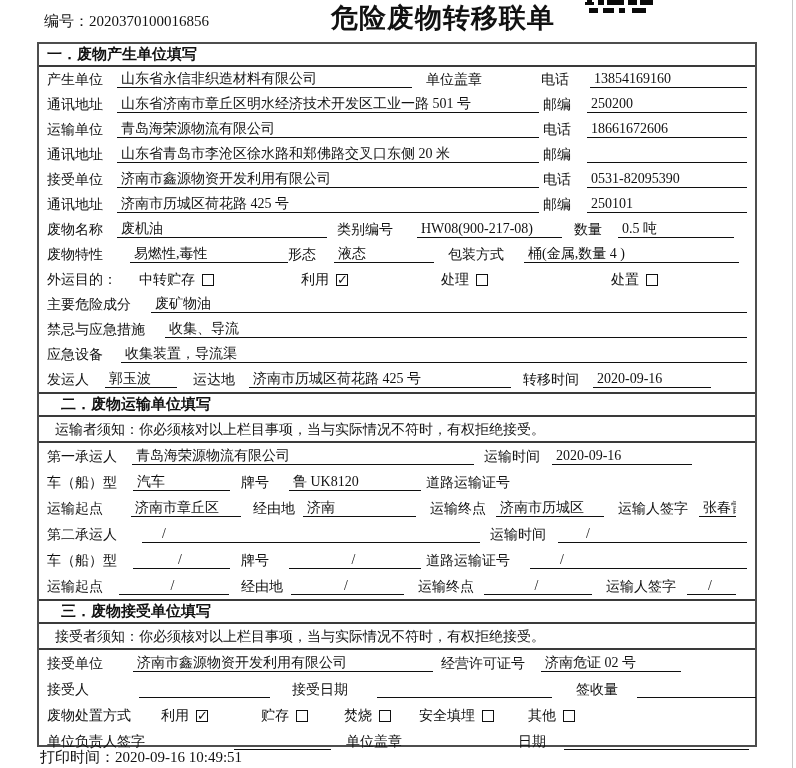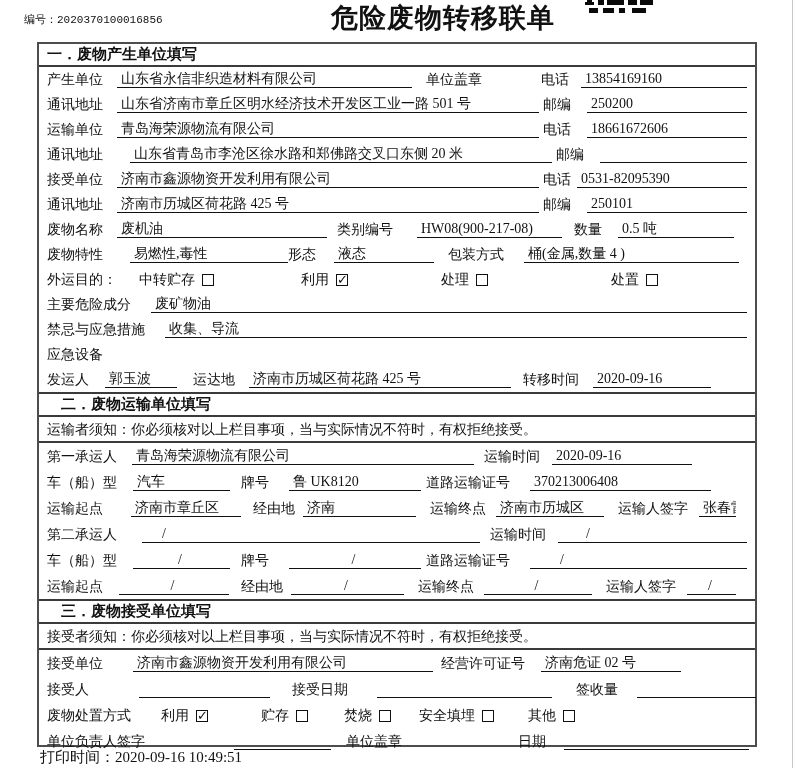--- a/index.html
+++ b/index.html
@@ -2,34 +2,34 @@
 <html><head>
 <meta charset="utf-8">
 <style>
   html,body{margin:0;padding:0;}
   body{
     width:796px;height:768px;background:#ffffff;overflow:hidden;position:relative;
     font-family:"Liberation Serif","DejaVu Serif",serif;color:#111;
     -webkit-font-smoothing:antialiased;
   }
   .page-edge{position:absolute;right:3px;top:0;width:1px;height:768px;background:#c8c8c8;}
-  .serial{position:absolute;left:24px;top:12px;font-size:11px;white-space:nowrap;font-family:Liberation Mono, monospace;}
+  .serial{position:absolute;left:44px;top:12px;font-size:15px;white-space:nowrap;}
   .doc-title{position:absolute;left:331px;top:0px;font-size:27px;font-weight:bold;letter-spacing:1px;white-space:nowrap;}
   .qr{position:absolute;left:585px;top:0;}
   .form{
     position:absolute;left:37px;top:42px;width:720px;height:705px;
     border:2px solid #4d4d4d;box-sizing:border-box;background:#fff;
   }
   .sec-header{
     font-size:15px;font-weight:bold;padding:2px 0 2px 8px;line-height:17px;
     border-bottom:2px solid #3a3a3a;white-space:nowrap;
   }
   .sec-header.mid{border-top:2px solid #3a3a3a;padding-left:22px;}
   .notice{
-    font-size:14px;line-height:25px;height:26px;padding-left:8px;
+    font-size:14px;line-height:25px;height:26px;padding-left:16px;
     border-bottom:2px solid #3a3a3a;white-space:nowrap;box-sizing:border-box;
   }
   .row{
     display:flex;align-items:flex-end;padding:0 8px 4px 8px;box-sizing:border-box;
     font-size:14px;white-space:nowrap;
   }
   .s1 .row{height:25px;}
   .s2 .row,.s3 .row{height:26px;}
   .lbl{white-space:nowrap;line-height:16px;flex:none;}
   .val{
@@ -77,49 +77,49 @@
 <div class="form">
 
   <div class="sec-header">一．废物产生单位填写</div>
   <div class="s1">
 
     <div class="row">
       <span class="lbl" style="width:62px">产生单位</span>
       <span class="val" style="margin-left:8px;width:295px">山东省永信非织造材料有限公司</span>
       <span class="lbl" style="margin-left:14px;width:72px">单位盖章</span>
       <span class="lbl" style="margin-left:43px;width:34px">电话</span>
-      <span class="val fill" style="margin-left:6px">13854169160</span>
+      <span class="val fill" style="margin-left:15px">13854169160</span>
     </div>
 
     <div class="row">
       <span class="lbl" style="width:62px">通讯地址</span>
       <span class="val" style="margin-left:8px;width:422px">山东省济南市章丘区明水经济技术开发区工业一路 501 号</span>
       <span class="lbl" style="margin-left:4px;width:34px">邮编</span>
       <span class="val fill" style="margin-left:10px">250200</span>
     </div>
 
     <div class="row">
       <span class="lbl" style="width:62px">运输单位</span>
       <span class="val" style="margin-left:8px;width:422px">青岛海荣源物流有限公司</span>
       <span class="lbl" style="margin-left:4px;width:34px">电话</span>
       <span class="val fill" style="margin-left:10px">18661672606</span>
     </div>
 
     <div class="row">
       <span class="lbl" style="width:62px">通讯地址</span>
-      <span class="val" style="margin-left:21px;width:422px">山东省青岛市李沧区徐水路和郑佛路交叉口东侧 20 米</span>
+      <span class="val" style="margin-left:8px;width:422px">山东省青岛市李沧区徐水路和郑佛路交叉口东侧 20 米</span>
       <span class="lbl" style="margin-left:4px;width:34px">邮编</span>
       <span class="val fill" style="margin-left:10px"></span>
     </div>
 
     <div class="row">
       <span class="lbl" style="width:62px">接受单位</span>
       <span class="val" style="margin-left:8px;width:422px">济南市鑫源物资开发利用有限公司</span>
       <span class="lbl" style="margin-left:4px;width:34px">电话</span>
-      <span class="val fill" style="margin-left:0">0531-82095390</span>
+      <span class="val fill" style="margin-left:10px">0531-82095390</span>
     </div>
 
     <div class="row">
       <span class="lbl" style="width:62px">通讯地址</span>
       <span class="val" style="margin-left:8px;width:422px">济南市历城区荷花路 425 号</span>
       <span class="lbl" style="margin-left:4px;width:34px">邮编</span>
       <span class="val fill" style="margin-left:10px">250101</span>
     </div>
 
     <div class="row">
@@ -165,20 +165,21 @@
       <span class="val fill" style="margin-left:8px">废矿物油</span>
     </div>
 
     <div class="row">
       <span class="lbl" style="width:110px">禁忌与应急措施</span>
       <span class="val fill" style="margin-left:8px">收集、导流</span>
     </div>
 
     <div class="row">
       <span class="lbl" style="width:66px">应急设备</span>
+      <span class="val fill" style="margin-left:8px">收集装置，导流渠</span>
     </div>
 
     <div class="row">
       <span class="lbl" style="width:50px">发运人</span>
       <span class="val" style="margin-left:8px;width:72px">郭玉波</span>
       <span class="lbl" style="margin-left:16px;width:48px">运达地</span>
       <span class="val" style="margin-left:8px;width:262px">济南市历城区荷花路 425 号</span>
       <span class="lbl" style="margin-left:12px;width:60px">转移时间</span>
       <span class="val fill" style="margin-left:10px;margin-right:36px">2020-09-16</span>
     </div>
@@ -194,21 +195,20 @@
       <span class="lbl" style="margin-left:10px;width:62px">运输时间</span>
       <span class="val fill" style="margin-left:6px;margin-right:55px">2020-09-16</span>
     </div>
 
     <div class="row">
       <span class="lbl" style="width:80px">车（船）型</span>
       <span class="val" style="margin-left:6px;width:97px">汽车</span>
       <span class="lbl" style="margin-left:11px;width:35px">牌号</span>
       <span class="val" style="margin-left:13px;width:132px">鲁 UK8120</span>
       <span class="lbl" style="margin-left:5px;width:96px">道路运输证号</span>
-      <span class="val fill" style="margin-left:8px;margin-right:36px">370213006408</span>
     </div>
 
     <div class="row">
       <span class="lbl" style="width:62px">运输起点</span>
       <span class="val" style="margin-left:22px;width:110px">济南市章丘区</span>
       <span class="lbl" style="margin-left:12px;width:44px">经由地</span>
       <span class="val" style="margin-left:6px;width:113px">济南</span>
       <span class="lbl" style="margin-left:14px;width:60px">运输终点</span>
       <span class="val" style="margin-left:6px;width:108px">济南市历城区</span>
       <span class="lbl" style="margin-left:14px;width:72px">运输人签字</span>

